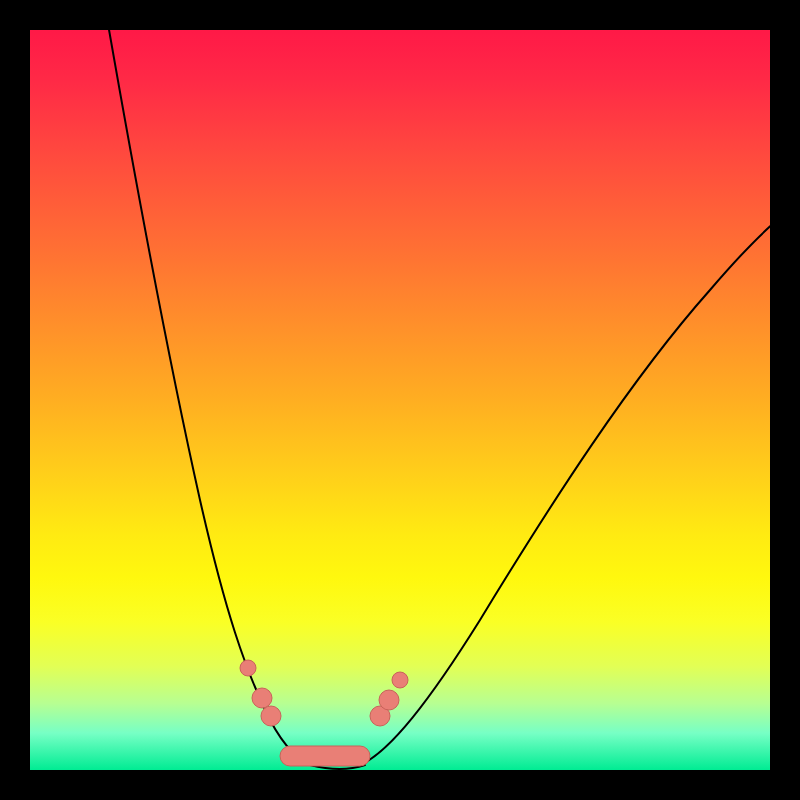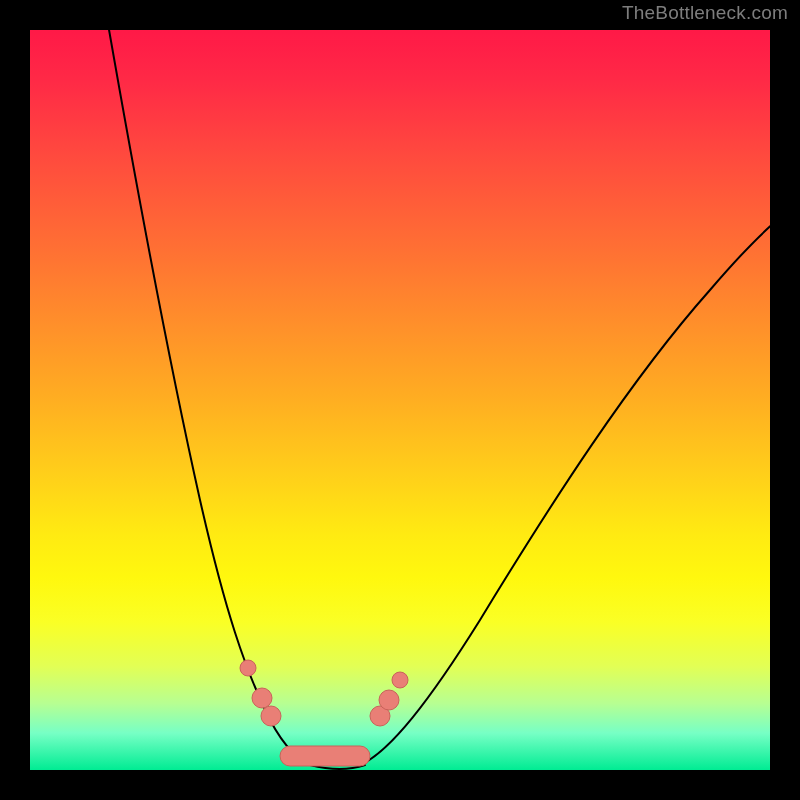--- a/index.html
+++ b/index.html
@@ -75,21 +75,20 @@
   .pill {
     fill: #e97f76;
     stroke: #c9625a;
     stroke-width: 1;
   }
 </style>
 </head>
 <body>
 
 <div class="stage">
-  <div class="watermark">TheBottleneck.com</div>
 
   <div class="plot">
     <div class="gradient"></div>
 
     <svg class="curves" viewBox="0 0 740 740">
 
       <path class="curve" d="M 78 -6
            C 100 120, 132 300, 170 470
            C 195 580, 215 640, 240 690
            C 255 718, 268 730, 285 736"></path>

